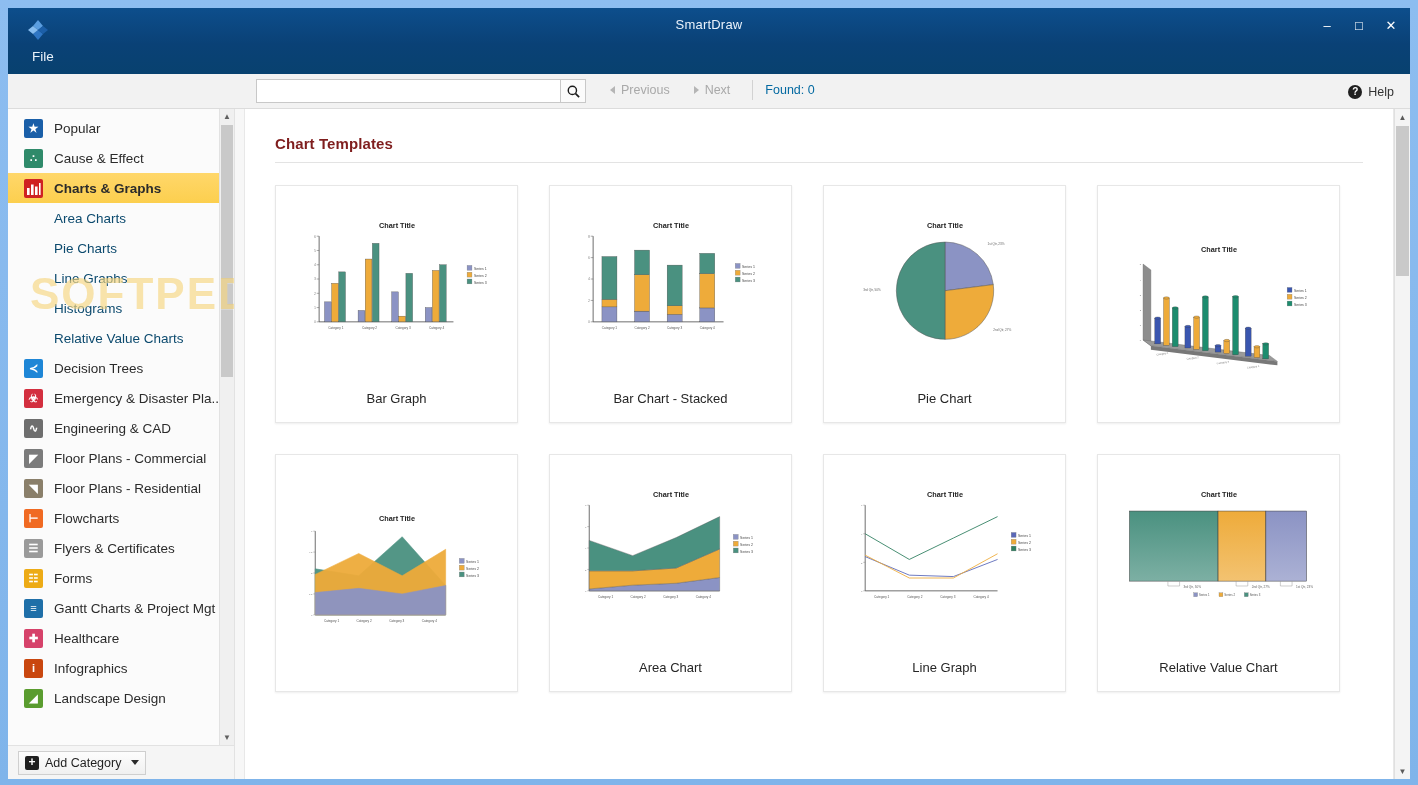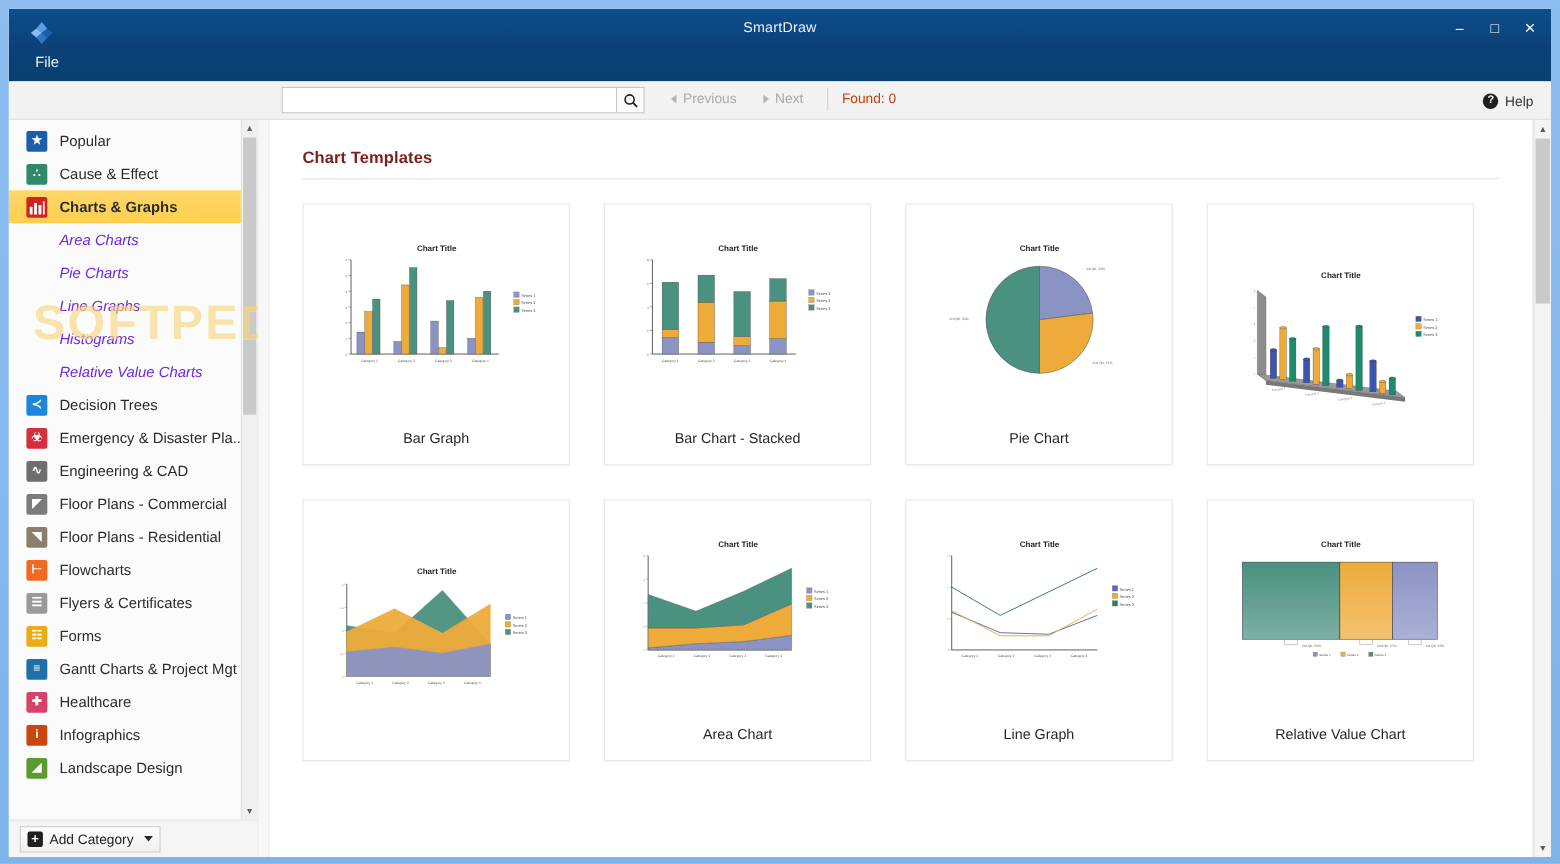--- a/index.html
+++ b/index.html
@@ -85,21 +85,21 @@
   }
   .nav-item {
     display: flex; align-items: center; gap: 6px;
     color: #a9a9a9; font-size: 12.5px;
     padding: 0 10px;
   }
   .tri-l { width:0;height:0;border-top:4px solid transparent;border-bottom:4px solid transparent;border-right:5px solid #b5b5b5;}
   .tri-r { width:0;height:0;border-top:4px solid transparent;border-bottom:4px solid transparent;border-left:5px solid #b5b5b5;}
   .divider-v { width:1px; height:20px; background:#d2d2d2; margin: 0 8px; }
   .found {
-    color: #c2410c; font-size: 12.5px;
+    color: #0369a1; font-size: 12.5px;
   }
   .help {
     position: absolute; right: 16px; top: 0; height: 35px;
     display: flex; align-items: center; gap: 6px;
     font-size: 12.5px; color: #333;
   }
   .help-ico {
     width: 14px; height: 14px; border-radius: 50%;
     background: #1f1f1f; color: #fff; font-size: 10px; font-weight: bold;
     display: flex; align-items: center; justify-content: center;
@@ -128,21 +128,21 @@
     height: 30px; display: flex; align-items: center;
     padding-left: 16px; gap: 11px;
     font-size: 13.5px; color: #2b2b2b;
     cursor: default; position: relative;
   }
   .side-item.sel {
     background: linear-gradient(180deg,#ffd76a 0%, #fccf4e 100%);
     font-weight: bold;
   }
   .side-item.sub {
-    padding-left: 46px; font-size: 13.5px; color: #6d28d9; font-style: italic;
+    padding-left: 46px; font-size: 13.5px; color: #0c4a6e;
   }
   .sicon {
     width: 19px; height: 19px; flex: none;
     border-radius: 2px;
     display: flex; align-items: center; justify-content: center;
     color: #fff; font-size: 11px; font-weight: bold; line-height: 1;
     overflow: hidden;
   }
   .side-scrollbar {
     position: absolute; right: 0; top: 0; bottom: 0; width: 15px;

